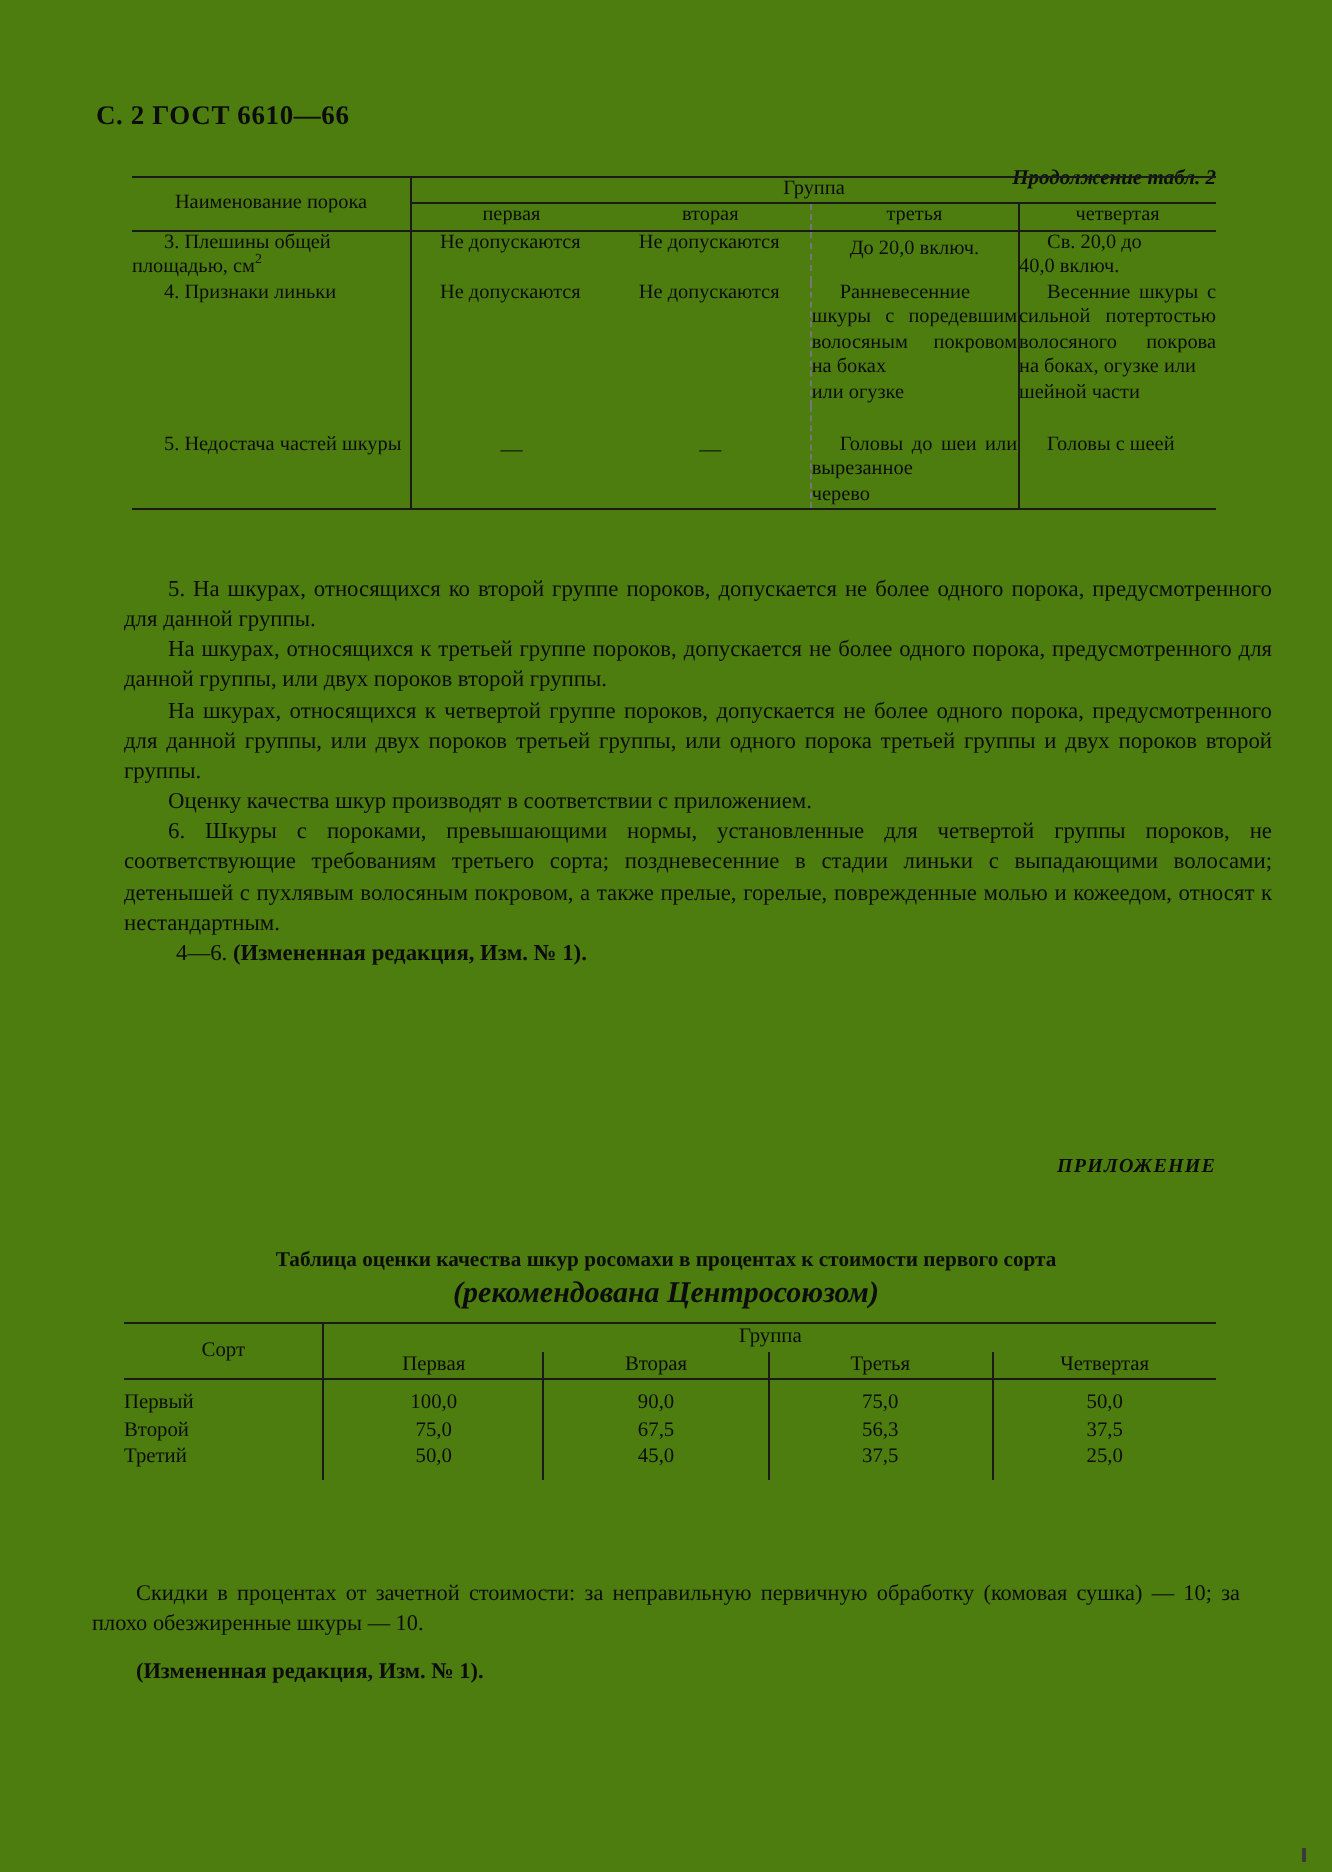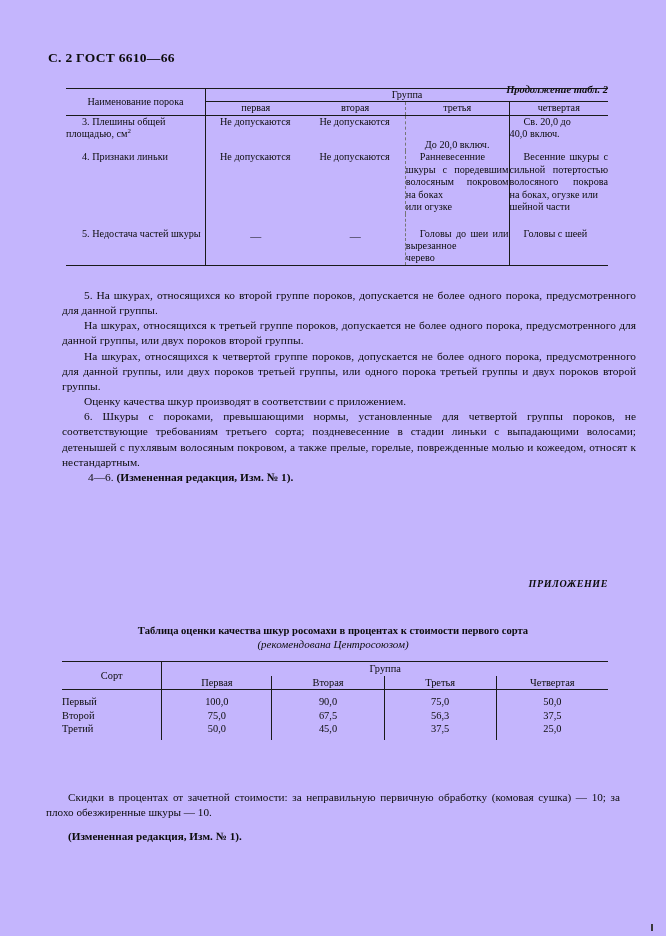--- a/index.html
+++ b/index.html
@@ -11,21 +11,21 @@
     width: 666px;
     height: 936px;
     position: relative;
     font-family: "Liberation Serif", serif;
     color: #0c0c0c;
     overflow: hidden;
   }
   .page {
     position: absolute;
     inset: 0;
-    background: #c4b5fd;
+    background: #4d7c0f;
   }
 
   
   .running-head {
     position: absolute;
     left: 48px;
     top: 50px;
     font-size: 13.5px;
     font-weight: bold;
     letter-spacing: 0.3px;
@@ -86,21 +86,21 @@
   .cell-val {
     padding: 5px 7px 4px 7px;
     text-align: justify;
     text-justify: inter-word;
     text-indent: 14px;
     hyphens: manual;
   }
   .cell-val.center {
     text-align: center;
     text-indent: 0;
-    padding-top: 23px;
+    padding-top: 3px;
   }
   .cell-val .last { display: block; text-align: left; text-indent: 0; }
   .dash-mark { font-size: 11px; }
 
   sup { font-size: 0.68em; vertical-align: super; line-height: 0; }
 
   
   .body-block {
     position: absolute;
     left: 46px;
@@ -133,23 +133,23 @@
     left: 46px;
     top: 624px;
     width: 574px;
     text-align: center;
     font-size: 10.6px;
     font-weight: bold;
     line-height: 1.25;
   }
   .tbl2-sub {
     display: block;
-    font-weight: normal;
+    font-weight: bold;
     font-style: italic;
-    font-size: 11px;
+    font-size: 15px;
     margin-top: 1px;
   }
 
   
   .tbl2 {
     position: absolute;
     left: 62px;
     top: 661px;
     width: 546px;
     border-collapse: collapse;

